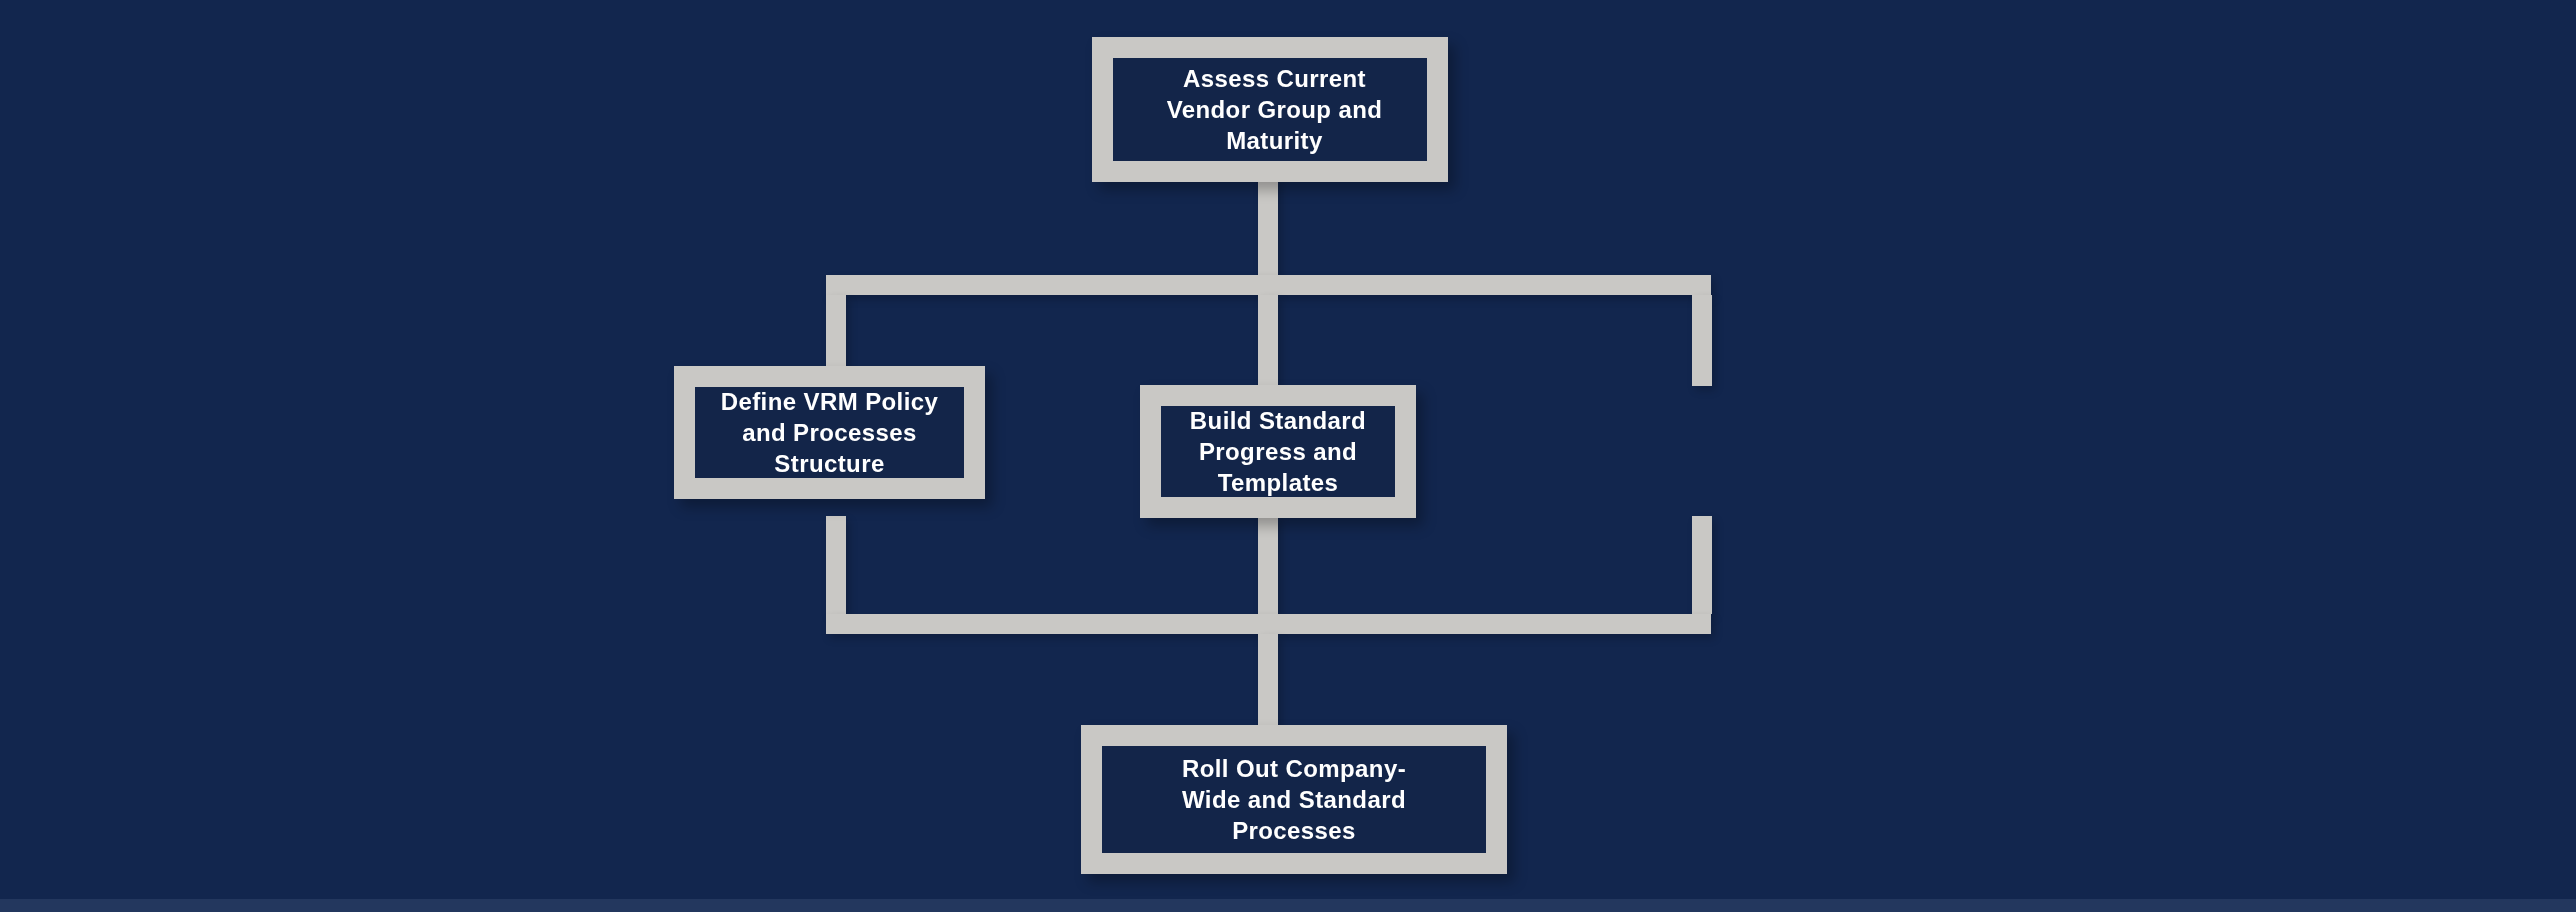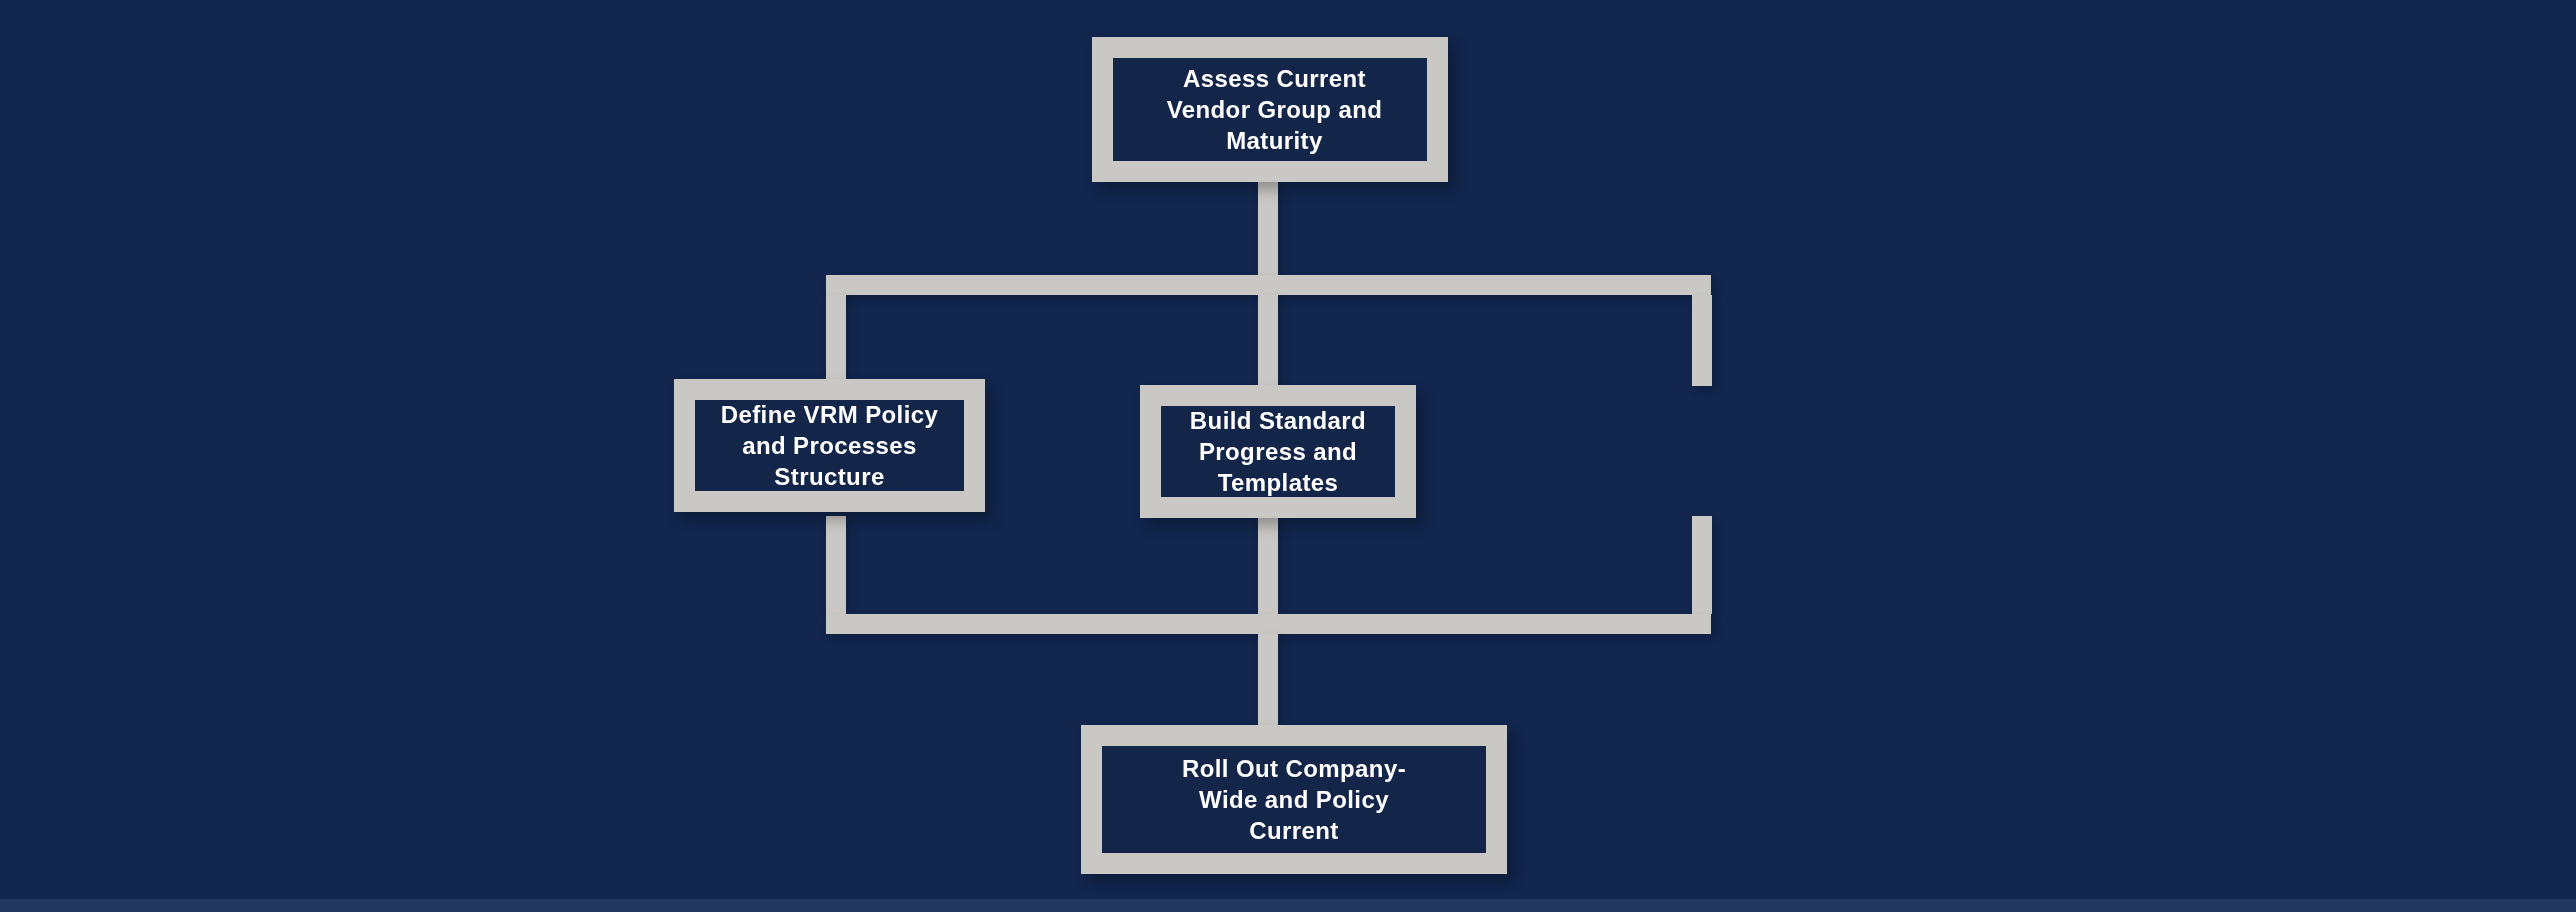--- a/index.html
+++ b/index.html
@@ -37,21 +37,21 @@
     font-weight: 700;
     font-size: 24px;
     line-height: 31px;
     letter-spacing: 0.4px;
     text-align: center;
   }
   .node-label span { display: block; white-space: nowrap; }
 
   
   .node-assess  { left: 1092px; top:  37px; width: 356px; height: 145px; padding-left: 9px; }
-  .node-define  { left:  674px; top: 379px; width: 311px; height: 133px; }
+  .node-define  { left:  674px; top: 366px; width: 311px; height: 133px; }
   .node-build   { left: 1110px; top: 385px; width: 276px; height: 133px; margin-left: 30px; }
   .node-launch  { left: 1546px; top: 385px; width: 311px; height: 133px; }
   .node-rollout { left: 1081px; top: 725px; width: 426px; height: 149px; }
 
   
   .c-v-top        { left: 1258px; top: 178px; width:  19.6px; height: 97px; }
   .c-h-upper      { left:  826px; top: 275px; width: 885px; height:  19.6px; }
   .c-v-left-up    { left:  826px; top: 295px; width:  19.6px; height: 91px; }
   .c-v-mid-up     { left: 1258px; top: 295px; width:  19.6px; height: 91px; }
   .c-v-right-up   { left: 1692px; top: 295px; width:  19.6px; height: 91px; }
@@ -105,20 +105,20 @@
       <span>Build Standard</span>
       <span>Progress and</span>
       <span>Templates</span>
     </div>
   </div>
 
 
   <div class="node node-rollout">
     <div class="node-label">
       <span>Roll Out Company-</span>
-      <span>Wide and Policy</span>
-      <span>Current</span>
+      <span>Wide and Standard</span>
+      <span>Processes</span>
     </div>
   </div>
 
   <div class="bottom-strip"></div>
 </div>
 
 
 </body></html>

